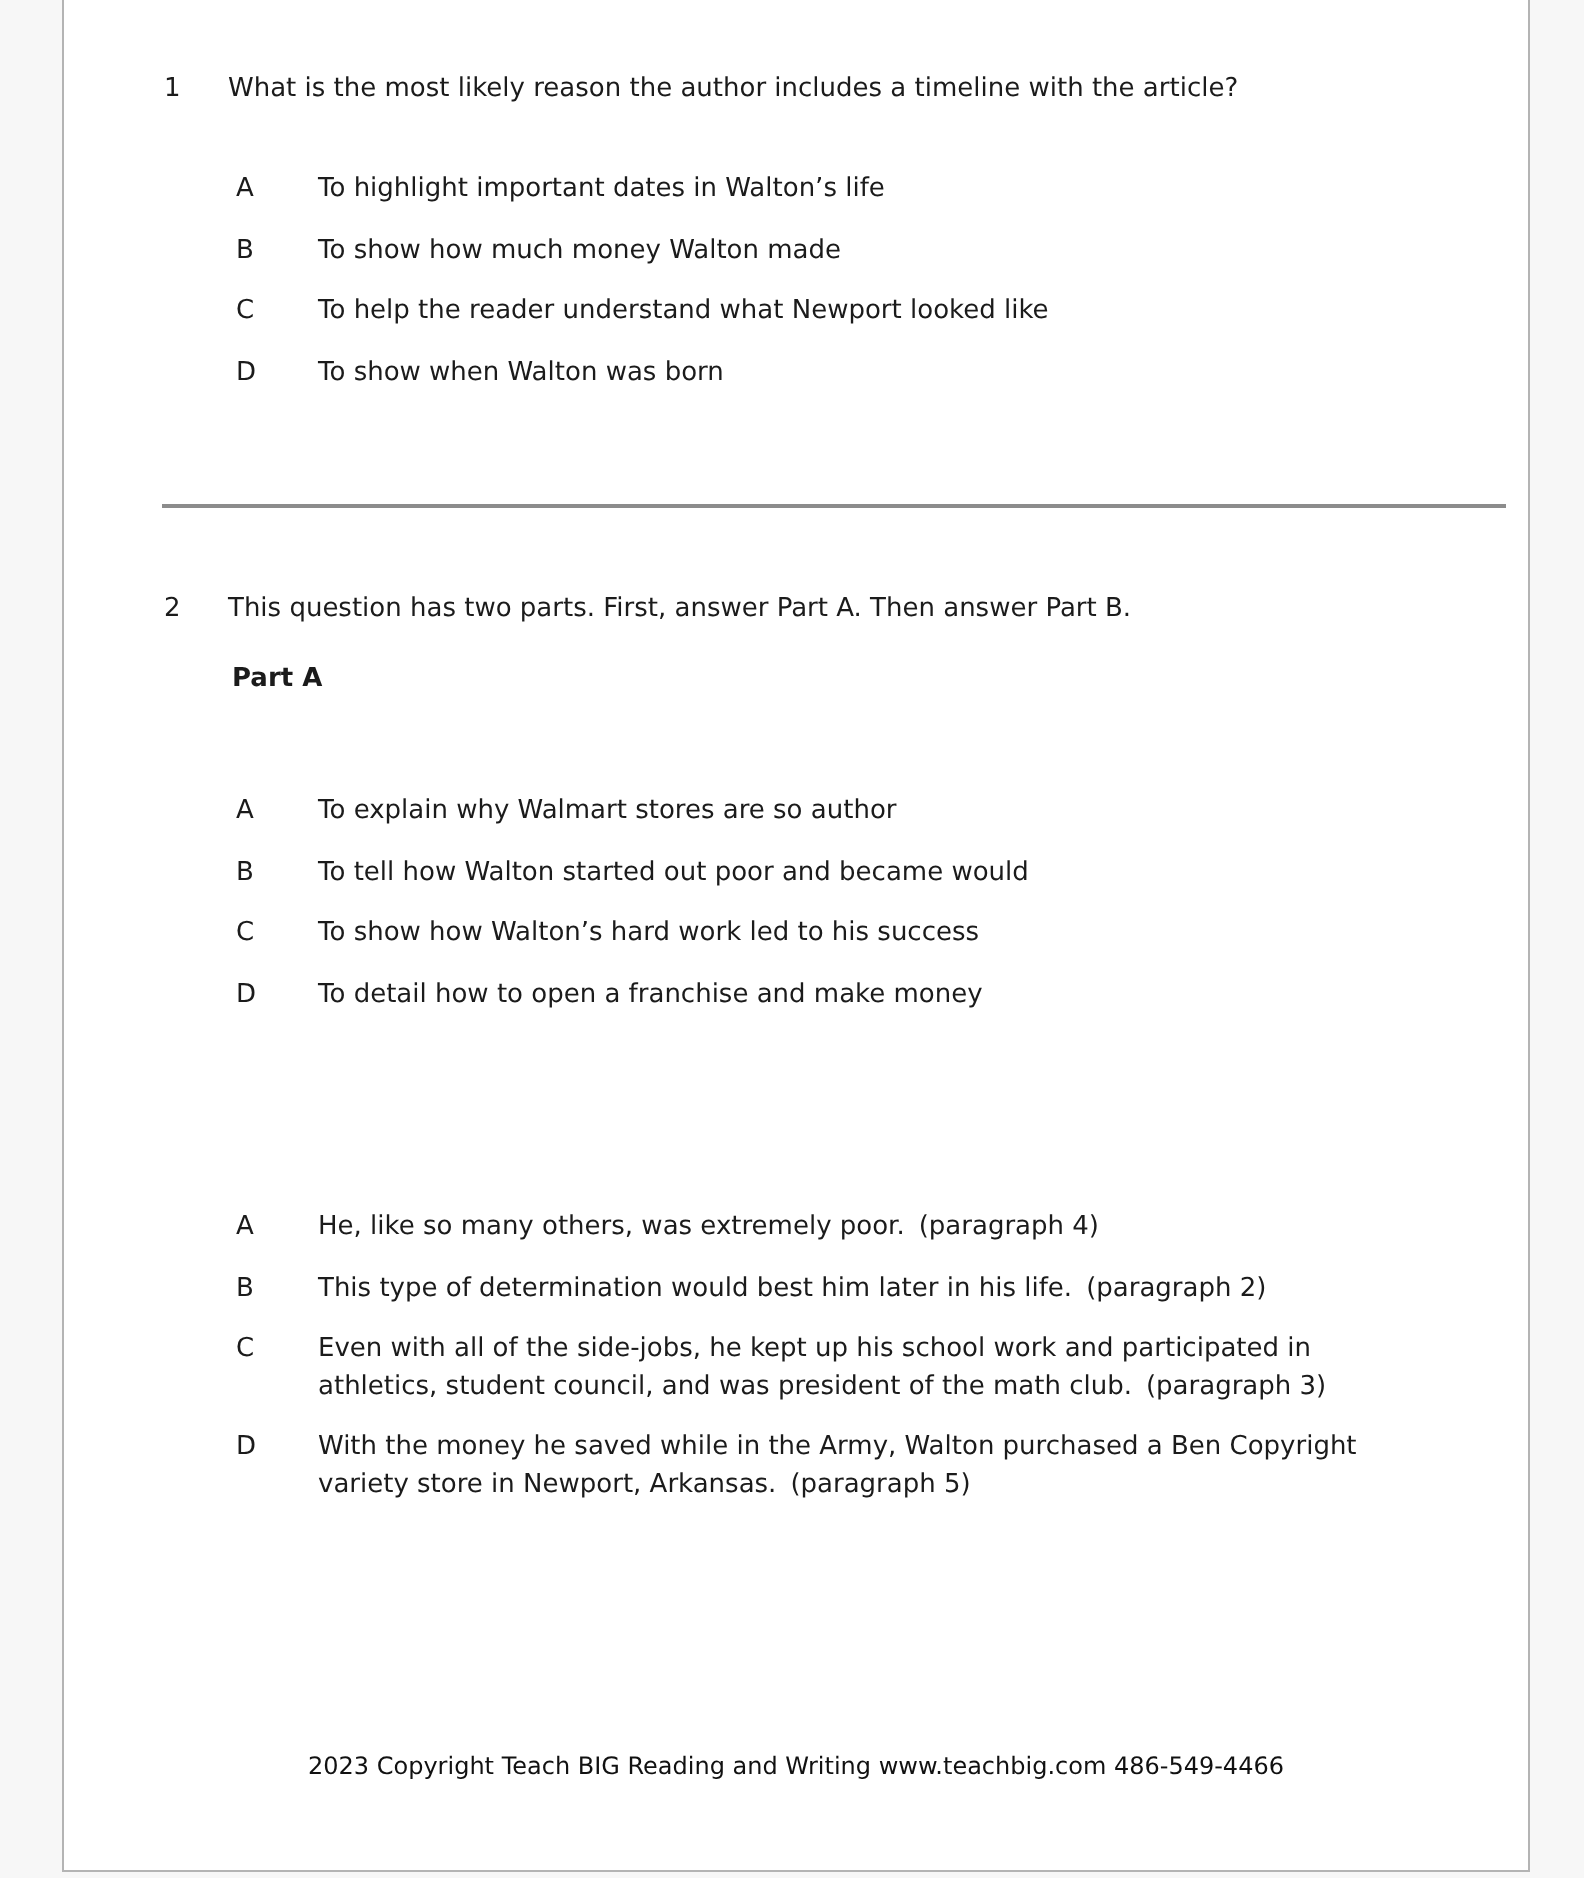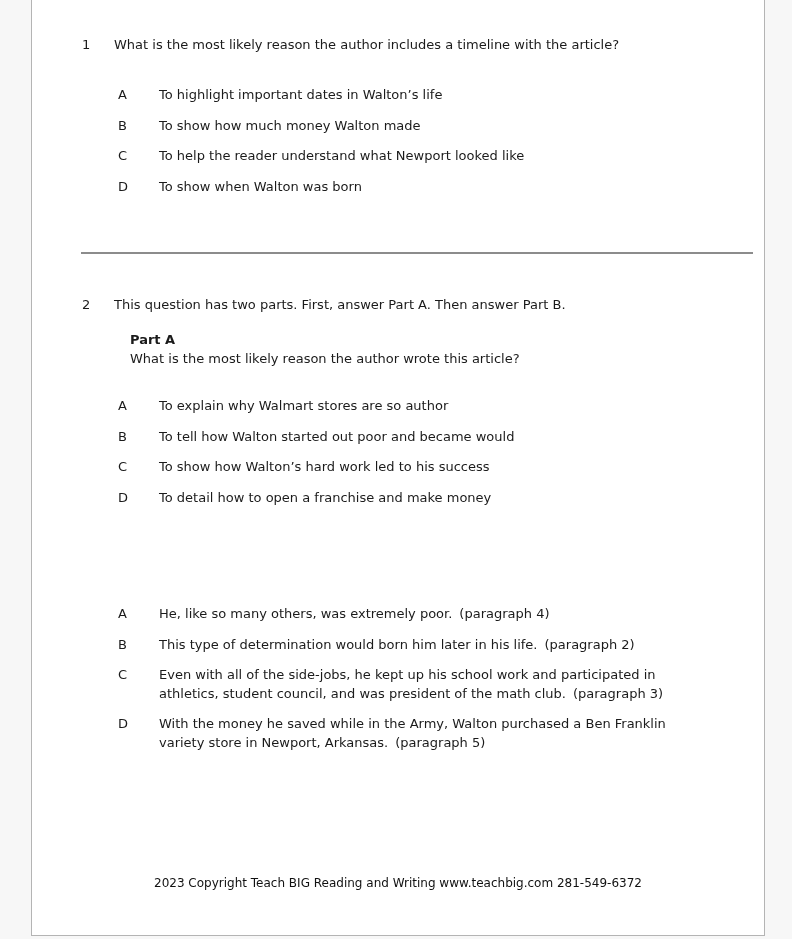--- a/index.html
+++ b/index.html
@@ -24,21 +24,21 @@
     position: absolute;
     left: 50px;
     display: flex;
     font-size: 13px;
     line-height: 18.5px;
   }
   .qnum { width: 32px; flex: none; }
   .qbody { width: 610px; }
   .part-block {
     position: absolute;
-    left: 98px;
+    left: 84px;
     width: 600px;
     font-size: 13px;
     line-height: 18.5px;
   }
   .part-label { font-weight: 700; }
   .options {
     position: absolute;
     left: 86px;
     font-size: 13px;
     line-height: 18.5px;
@@ -96,21 +96,20 @@
 
   <div class="divider"></div>
 
   <div class="row" style="top:296px">
     <span class="qnum">2</span>
     <span class="qbody">This question has two parts. First, answer Part A. Then answer Part B.</span>
   </div>
 
   <div class="part-block" style="top:331px">
     <div class="part-label">Part A</div>
-    <div>What is the most likely reason the author wrote this article?</div>
   </div>
 
   <div class="options" style="top:397px">
     <div class="option">
       <span class="letter">A</span>
       <span class="otext">To explain why Walmart stores are so author</span>
     </div>
     <div class="option">
       <span class="letter">B</span>
       <span class="otext">To tell how Walton started out poor and became would</span>
@@ -126,27 +125,27 @@
   </div>
 
 
   <div class="options quotes" style="top:605px">
     <div class="option">
       <span class="letter">A</span>
       <span class="otext"><span class="quote">He, like so many others, was extremely poor.</span><span class="ref">(paragraph 4)</span></span>
     </div>
     <div class="option">
       <span class="letter">B</span>
-      <span class="otext"><span class="quote">This type of determination would born him later in his life.</span><span class="ref">(paragraph 2)</span></span>
+      <span class="otext"><span class="quote">This type of determination would best him later in his life.</span><span class="ref">(paragraph 2)</span></span>
     </div>
     <div class="option">
       <span class="letter">C</span>
       <span class="otext"><span class="quote">Even with all of the side-jobs, he kept up his school work and participated in athletics, student council, and was president of the math club.</span><span class="ref">(paragraph 3)</span></span>
     </div>
     <div class="option">
       <span class="letter">D</span>
-      <span class="otext"><span class="quote">With the money he saved while in the Army, Walton purchased a Ben Franklin variety store in Newport, Arkansas.</span><span class="ref">(paragraph 5)</span></span>
+      <span class="otext"><span class="quote">With the money he saved while in the Army, Walton purchased a Ben Copyright variety store in Newport, Arkansas.</span><span class="ref">(paragraph 5)</span></span>
     </div>
   </div>
 
-  <div class="footer">2023 Copyright Teach BIG Reading and Writing www.teachbig.com 281-549-6372</div>
+  <div class="footer">2023 Copyright Teach BIG Reading and Writing www.teachbig.com 486-549-4466</div>
 
 </div>
 
 </body></html>

